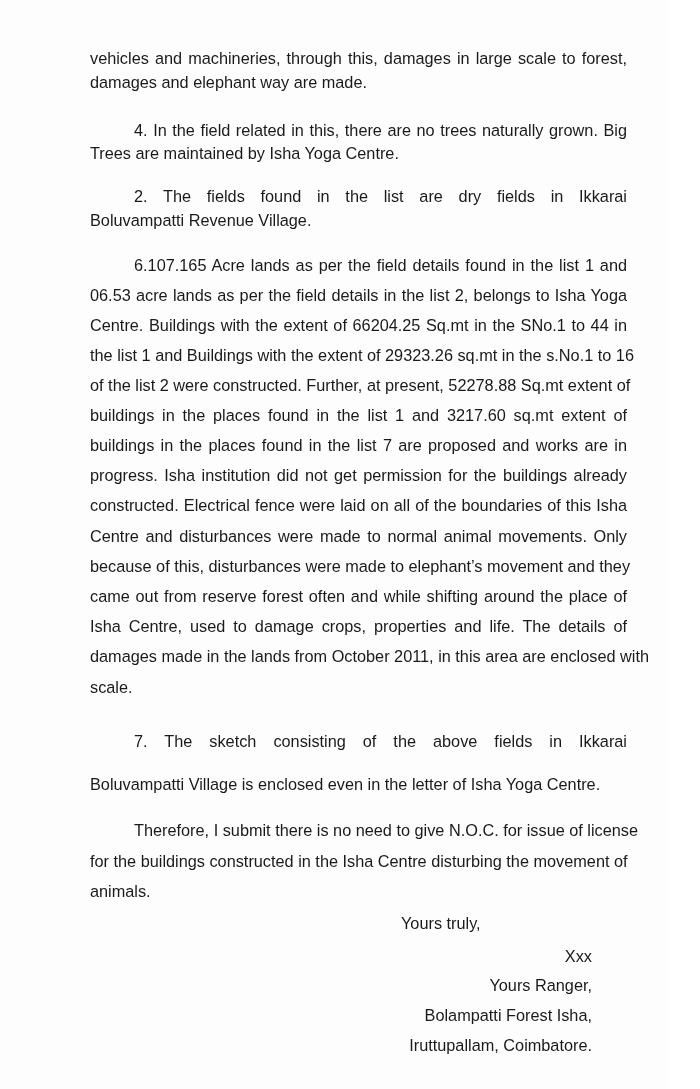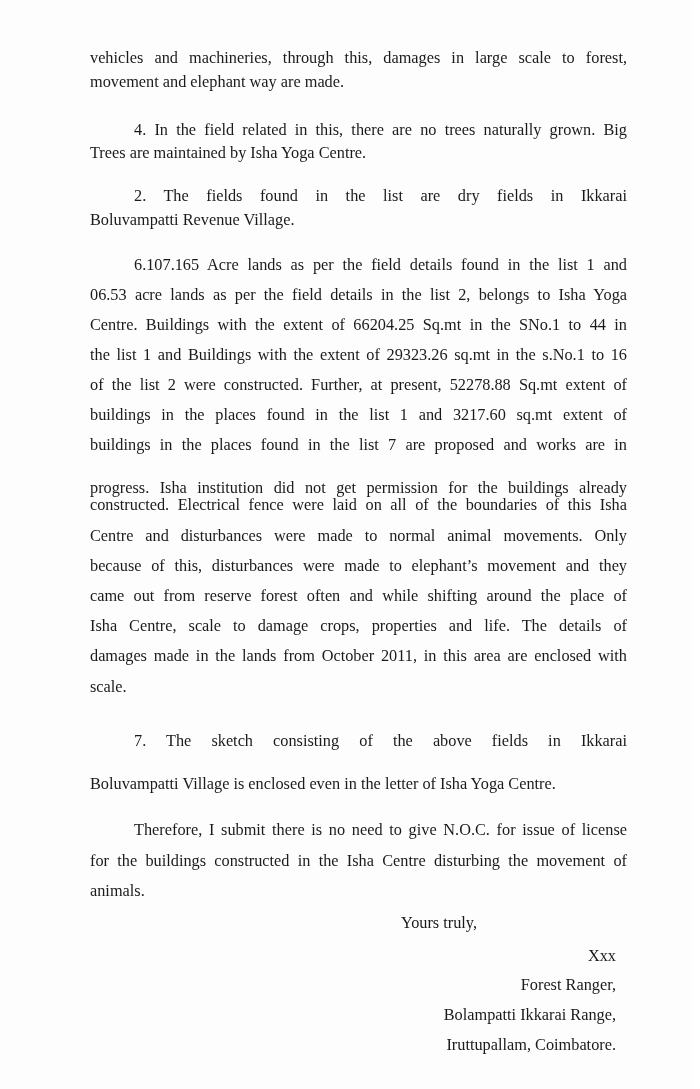--- a/index.html
+++ b/index.html
@@ -1,82 +1,81 @@
 <!DOCTYPE html>
 <html><head>
 <meta charset="utf-8">
 <style>
   html, body { margin: 0; padding: 0; background: #ffffff; }
   body { width: 700px; height: 1089px; overflow: hidden; position: relative; }
   .page {
     position: absolute; left: 0; top: 0; width: 668px; height: 1089px;
     background: #fdfdfd;
-    font-family: Liberation Serif, serif;
+    font-family: Liberation Sans, sans-serif;
     color: #1a1a1a;
     font-size: 16.3px;
-    padding-left: 24px;
   }
   .line {
     position: absolute; left: 90px; width: 537px;
     white-space: nowrap; line-height: 20px;
   }
   .just { text-align: justify; text-align-last: justify; }
   .indent { left: 134px; width: 493px; }
   .sig { position: absolute; white-space: nowrap; line-height: 20px; }
 </style>
 </head>
 <body>
 
 <div class="page">
 
   <div>
     <div class="line just" style="top:48px">vehicles and machineries, through this, damages in large scale to forest,</div>
-    <div class="line" style="top:72px">movement and elephant way are made.</div>
+    <div class="line" style="top:72px">damages and elephant way are made.</div>
   </div>
 
   <div>
     <div class="line just indent" style="top:120px">4. In the field related in this, there are no trees naturally grown.  Big</div>
     <div class="line" style="top:143px">Trees are maintained by Isha Yoga Centre.</div>
   </div>
 
   <div>
     <div class="line just indent" style="top:186px">2.      The fields found in the list are dry fields in Ikkarai</div>
     <div class="line" style="top:210px">Boluvampatti Revenue Village.</div>
   </div>
 
   <div>
     <div class="line just indent" style="top:255px">6.107.165 Acre lands as per the field details found in the list 1 and</div>
     <div class="line just" style="top:285px">06.53 acre lands as per the field details in the list 2, belongs to Isha Yoga</div>
     <div class="line just" style="top:315px">Centre.  Buildings with the extent of 66204.25 Sq.mt in the SNo.1 to 44 in</div>
     <div class="line just" style="top:345px">the list 1 and Buildings with the extent of 29323.26 sq.mt in the s.No.1 to 16</div>
     <div class="line just" style="top:375px">of the list 2 were constructed.  Further, at present, 52278.88 Sq.mt extent of</div>
     <div class="line just" style="top:405px">buildings in the places found in the list 1 and 3217.60 sq.mt extent of</div>
     <div class="line just" style="top:435px">buildings in the places found in the list 7 are proposed and works are in</div>
-    <div class="line just" style="top:478px">progress. Isha institution did not get permission for the buildings already</div>
+    <div class="line just" style="top:465px">progress. Isha institution did not get permission for the buildings already</div>
     <div class="line just" style="top:495px">constructed.  Electrical fence were laid on all of the boundaries of this Isha</div>
     <div class="line just" style="top:526px">Centre and disturbances were made to normal animal movements.  Only</div>
     <div class="line just" style="top:556px">because of this, disturbances were made to elephant’s movement and they</div>
     <div class="line just" style="top:586px">came out from reserve forest often and while shifting around the place of</div>
-    <div class="line just" style="top:616px">Isha Centre, scale to damage crops, properties and life.  The details of</div>
+    <div class="line just" style="top:616px">Isha Centre, used to damage crops, properties and life.  The details of</div>
     <div class="line just" style="top:646px">damages made in the lands from October 2011, in this area are enclosed with</div>
     <div class="line" style="top:677px">scale.</div>
   </div>
 
   <div>
     <div class="line just indent" style="top:731px">7.      The sketch consisting of the above fields in Ikkarai</div>
     <div class="line" style="top:774px">Boluvampatti Village is enclosed even in the letter of Isha Yoga Centre.</div>
   </div>
 
   <div>
     <div class="line just indent" style="top:820px">Therefore, I submit there is no need to give N.O.C. for issue of license</div>
     <div class="line just" style="top:851px">for the buildings constructed in the Isha Centre disturbing the movement of</div>
     <div class="line" style="top:881px">animals.</div>
   </div>
 
   <div>
     <div class="sig" style="left:401px; top:913px">Yours truly,</div>
     <div class="sig" style="right:76px; top:946px">Xxx</div>
-    <div class="sig" style="right:76px; top:975px">Forest Ranger,</div>
-    <div class="sig" style="right:76px; top:1005px">Bolampatti Ikkarai Range,</div>
+    <div class="sig" style="right:76px; top:975px">Yours Ranger,</div>
+    <div class="sig" style="right:76px; top:1005px">Bolampatti Forest Isha,</div>
     <div class="sig" style="right:76px; top:1035px">Iruttupallam, Coimbatore.</div>
   </div>
 
 </div>
 
 </body></html>

